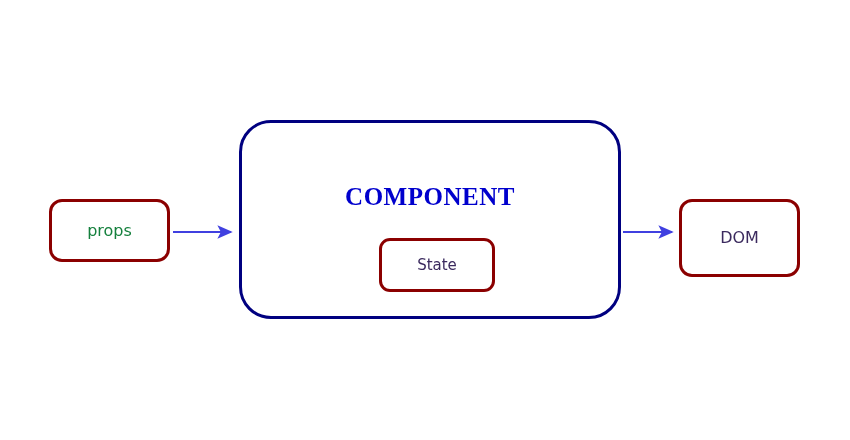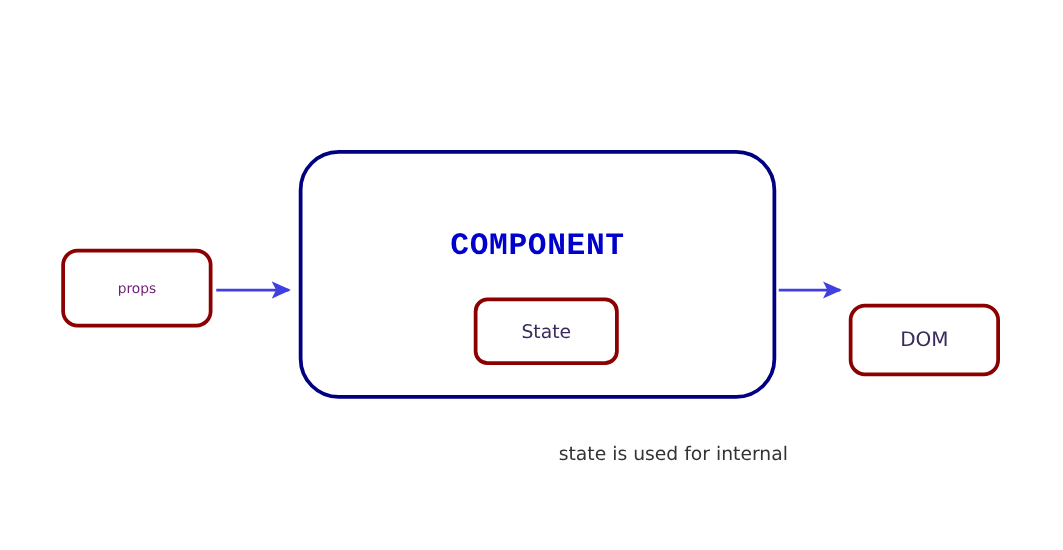--- a/index.html
+++ b/index.html
@@ -37,43 +37,43 @@
   #props-box {
     left: 49px;
     top: 199px;
     width: 121px;
     height: 63px;
     border: 3px solid #8B0000;
     border-radius: 13px;
   }
   #props-box .node-label {
     font-family: "DejaVu Sans", sans-serif;
-    font-size: 11px;
-    color: #701a75;
+    font-size: 16px;
+    color: #15803d;
   }
 
   
   #component-box {
     left: 239px;
     top: 120px;
     width: 382px;
     height: 199px;
     border: 3px solid #000080;
     border-radius: 32px;
     display: block;
   }
 
   
   #component-title {
     position: absolute;
     left: 239px;
     top: 184px;
     width: 382px;
     text-align: center;
-    font-family: Liberation Mono, monospace;
+    font-family: Liberation Serif, serif;
     font-size: 25px;
     font-weight: bold;
     color: #0000CD;
     letter-spacing: 0.5px;
     line-height: 1;
   }
 
   
   #state-box {
     left: 379px;
@@ -87,24 +87,23 @@
     font-family: "DejaVu Sans", sans-serif;
     font-size: 15px;
     color: #3B2A5E;
   }
 
   
   #dom-box {
     left: 679px;
     top: 199px;
     width: 121px;
-    height: 58px;
+    height: 78px;
     border: 3px solid #8B0000;
     border-radius: 13px;
-    margin-top: 44px;
   }
   #dom-box .node-label {
     font-family: "DejaVu Sans", sans-serif;
     font-size: 16px;
     color: #3B2A5E;
   }
 
   
   #arrow-layer {
     position: absolute;
@@ -159,16 +158,15 @@
 
   <div class="node" id="state-box">
     <span class="node-label">State</span>
   </div>
 
   <div class="node" id="dom-box">
     <span class="node-label">DOM</span>
   </div>
 
   <div id="caption">
-    <span class="cap-line">state is used for internal</span>
   </div>
 
 </div>
 
 </body></html>

